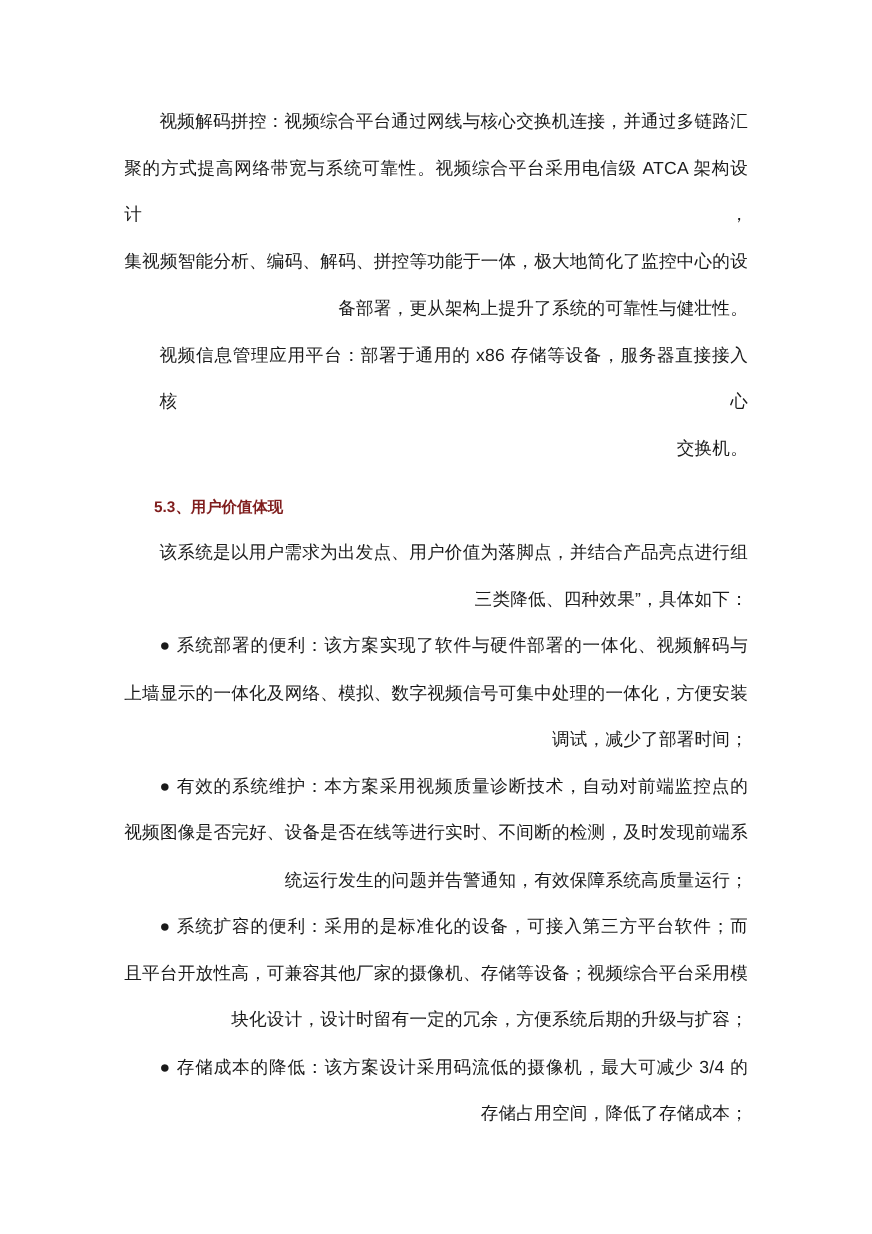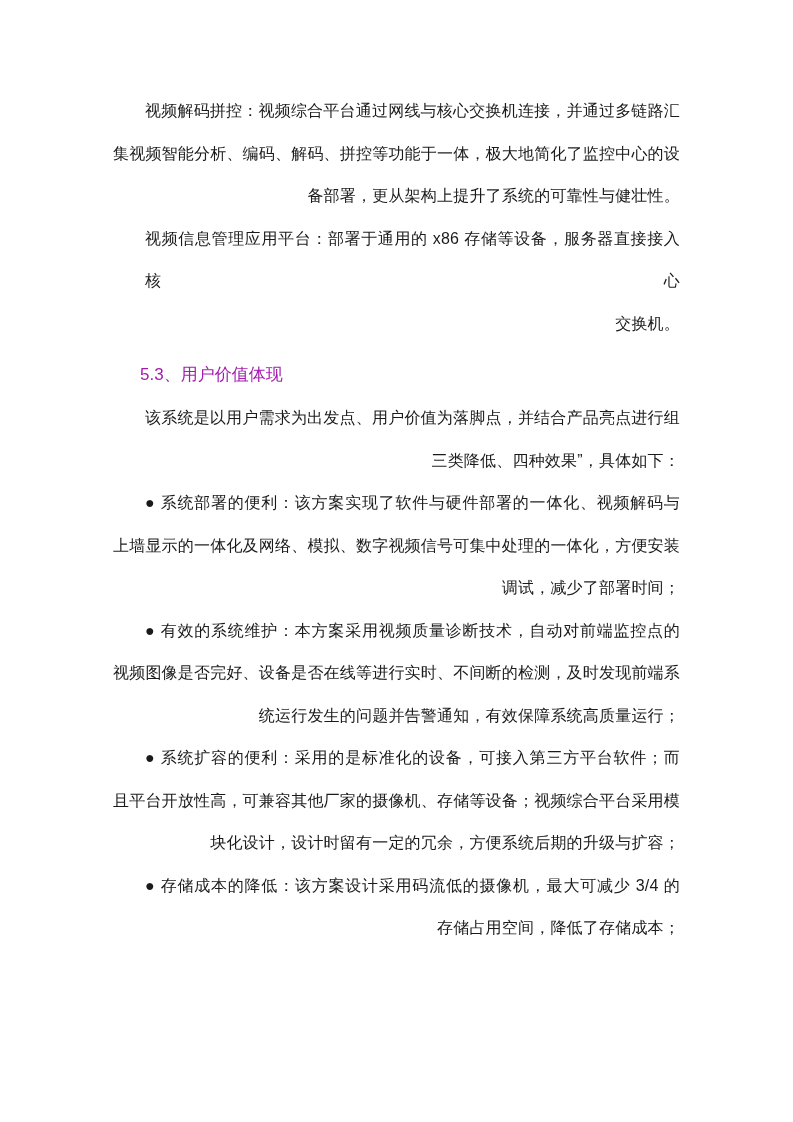--- a/index.html
+++ b/index.html
@@ -33,34 +33,35 @@
   
   .ind { padding-left: 32px; }
   
   .fill {
     text-align: justify;
     text-align-last: justify;
   }
   .heading {
     margin: 8px 0 0 0;
     padding-left: 27px;
-    font-size: 17px;
-    font-weight: normal;
+    font-size: 14px;
+    font-weight: bold;
     line-height: 44px;
-    color: #a21caf;
+    color: #7f1d1d;
   }
 </style>
 </head>
 <body>
 
 <div class="page">
   <div class="doc-body">
 
     <div class="para">
       <div class="ln ind fill">视频解码拼控：视频综合平台通过网线与核心交换机连接，并通过多链路汇</div>
+      <div class="ln fill">聚的方式提高网络带宽与系统可靠性。视频综合平台采用电信级 ATCA 架构设计，</div>
       <div class="ln fill">集视频智能分析、编码、解码、拼控等功能于一体，极大地简化了监控中心的设</div>
       <div class="ln">备部署，更从架构上提升了系统的可靠性与健壮性。</div>
     </div>
 
 
     <div class="para">
       <div class="ln ind fill">视频信息管理应用平台：部署于通用的 x86 存储等设备，服务器直接接入核心</div>
       <div class="ln">交换机。</div>
     </div>
 

